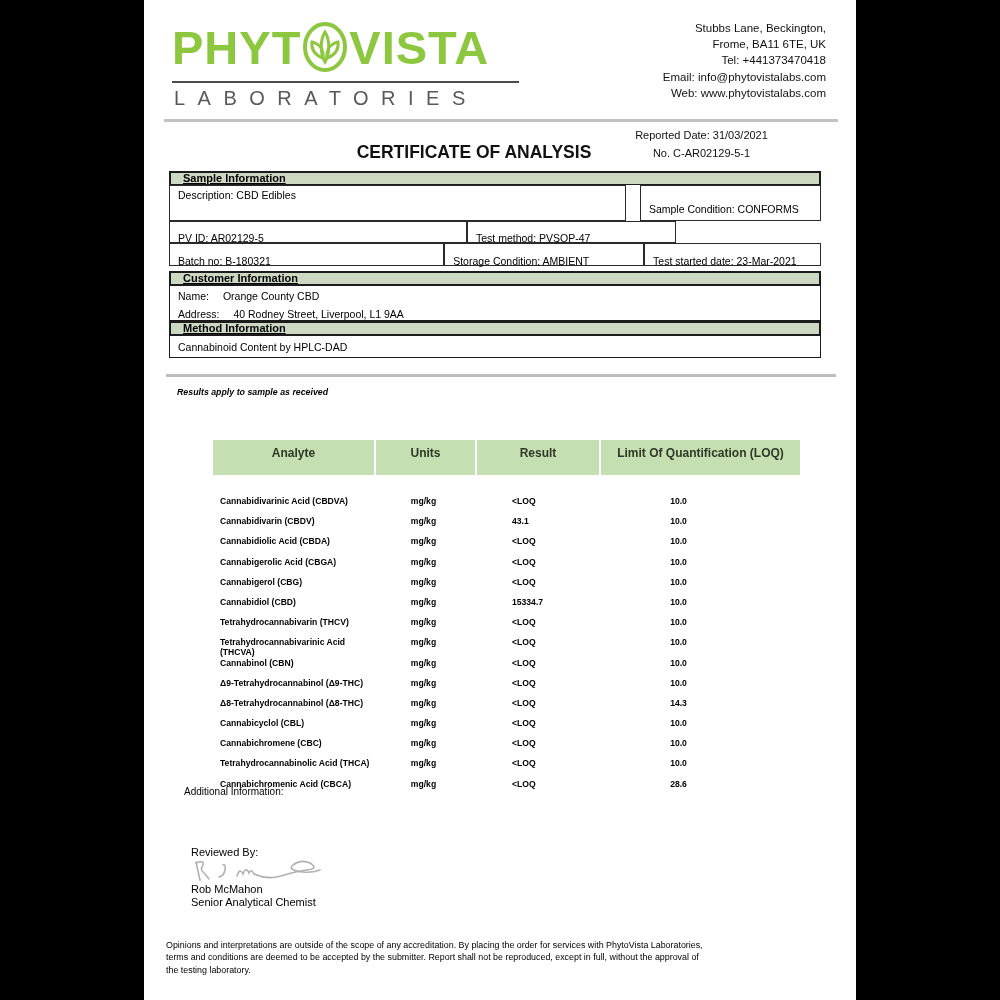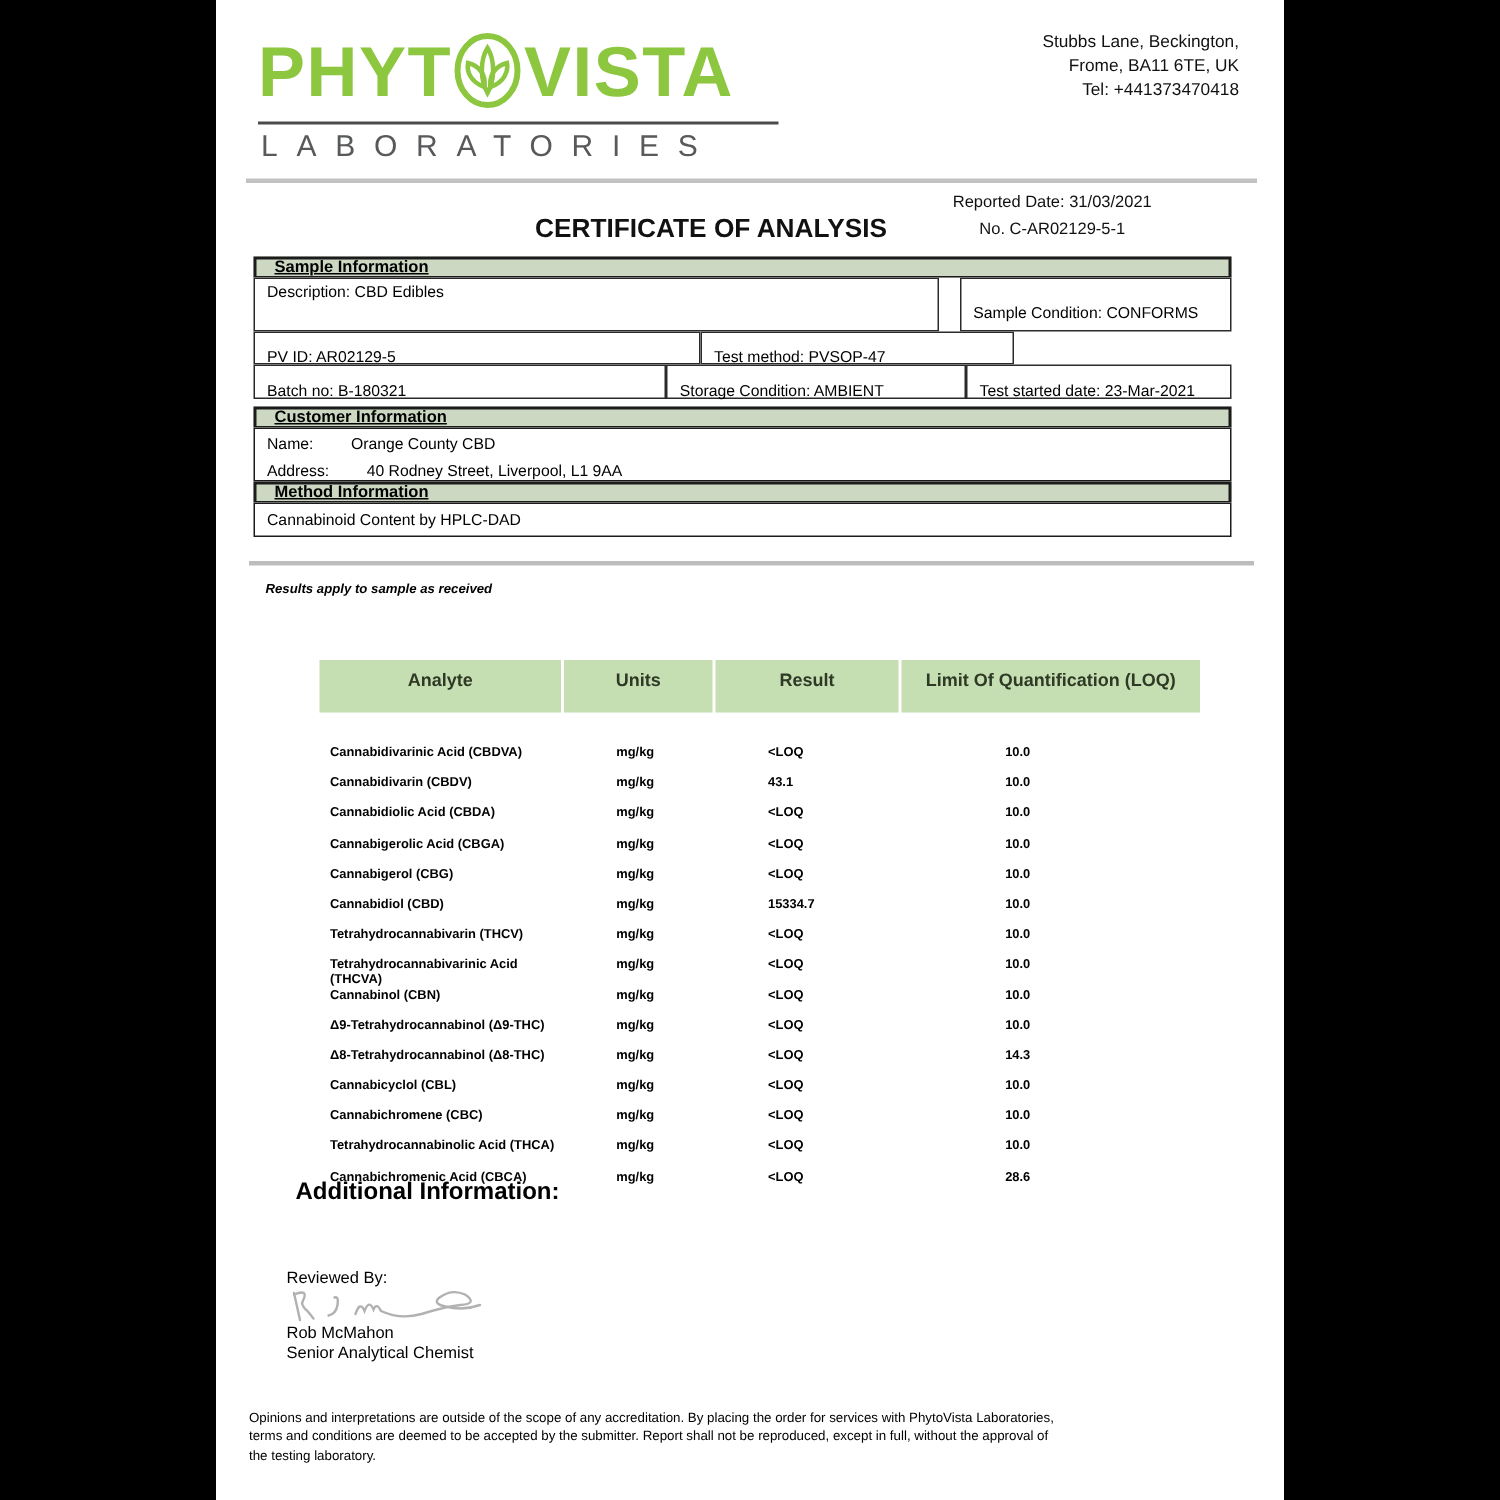--- a/index.html
+++ b/index.html
@@ -24,40 +24,40 @@
   
   .sec-bar{position:absolute;left:25px;width:652px;height:14px;background:#ccd8c2;border:2px solid #1c1c1c;border-bottom:1px solid #1c1c1c;box-sizing:border-box;}
   .sec-bar span{display:block;font-size:11px;font-weight:bold;text-decoration:underline;padding-left:12px;margin-top:-1px;color:#000;}
   .info-row{position:absolute;left:25px;width:652px;display:flex;box-sizing:border-box;}
   .info-cell{border:1px solid #2a2a2a;box-sizing:border-box;font-size:10.5px;color:#000;padding:3px 0 0 8px;background:#fff;}
   .vcenter{display:flex;align-items:center;padding-top:12px;}
 
   .cust-box{position:absolute;left:25px;top:285px;width:652px;height:36px;border:1.5px solid #1c1c1c;box-sizing:border-box;background:#fff;}
   .cust-line{position:absolute;left:8px;font-size:10.5px;color:#000;}
   .cust-line .lbl{display:inline-block;}
-  .cust-line .val{margin-left:25px;}
+  .cust-line .val{margin-left:14px;}
   .method-box{position:absolute;left:25px;top:335px;width:652px;height:23px;border:1.5px solid #1c1c1c;box-sizing:border-box;display:flex;align-items:center;padding-left:8px;font-size:10.5px;color:#000;background:#fff;}
 
   .mid-divider{position:absolute;left:22px;top:374px;width:670px;height:2.5px;background:#bdbdbd;}
   .results-note{position:absolute;left:33px;top:387px;font-size:8.8px;font-weight:bold;font-style:italic;color:#000;}
 
   
   .atable-head{position:absolute;left:69px;top:440px;width:589px;height:35px;display:flex;gap:2px;}
   .ath{background:#c6dfb2;font-size:12px;font-weight:bold;color:#2f3a26;text-align:center;padding-top:6px;box-sizing:border-box;}
   .atable-rows{position:absolute;left:69px;top:476px;width:589px;}
   .arow{display:flex;height:20.2px;align-items:flex-start;}
   .acell{font-size:8.6px;font-weight:bold;color:#000;box-sizing:border-box;padding-top:20px;}
   .c1{width:161px;padding-left:7px;}
   .c2{width:99px;text-align:center;}
   .c3{width:122px;padding-left:39px;}
   .c4{width:199px;text-align:center;padding-right:32px;}
   .hc1{width:161px;}.hc2{width:99px;}.hc3{width:122px;}.hc4{width:199px;}
 
   
-  .addl{position:absolute;left:53px;top:786px;font-size:16px;font-weight:bold;color:#000;}
+  .addl{position:absolute;left:40px;top:786px;font-size:10px;font-weight:normal;color:#000;}
   .reviewed{position:absolute;left:47px;top:846px;font-size:11px;color:#000;}
   .sig{position:absolute;left:45px;top:856px;}
   .reviewer-name{position:absolute;left:47px;top:883px;font-size:11px;color:#000;}
   .reviewer-role{position:absolute;left:47px;top:896px;font-size:11px;color:#000;}
   .footer{position:absolute;left:22px;top:939px;width:676px;font-size:8.9px;line-height:12.3px;color:#000;}
 </style>
 </head>
 <body>
 
 <div class="page">
@@ -72,20 +72,22 @@
     </svg>
     <span class="logo-part">VISTA</span>
   </div>
   <div class="logo-rule"></div>
   <div class="logo-sub">LABORATORIES</div>
 
   <div class="contact">
       <div>Stubbs Lane, Beckington,</div>
       <div>Frome, BA11 6TE, UK</div>
       <div>Tel: +441373470418</div>
+      <div>Email: info@phytovistalabs.com</div>
+      <div>Web: www.phytovistalabs.com</div>
     </div>
 
   <div class="hdr-divider"></div>
 
   <div class="coa-title">CERTIFICATE OF ANALYSIS</div>
   <div class="report-block">
     <div>Reported Date: 31/03/2021</div>
     <div>No. C-AR02129-5-1</div>
   </div>
 

